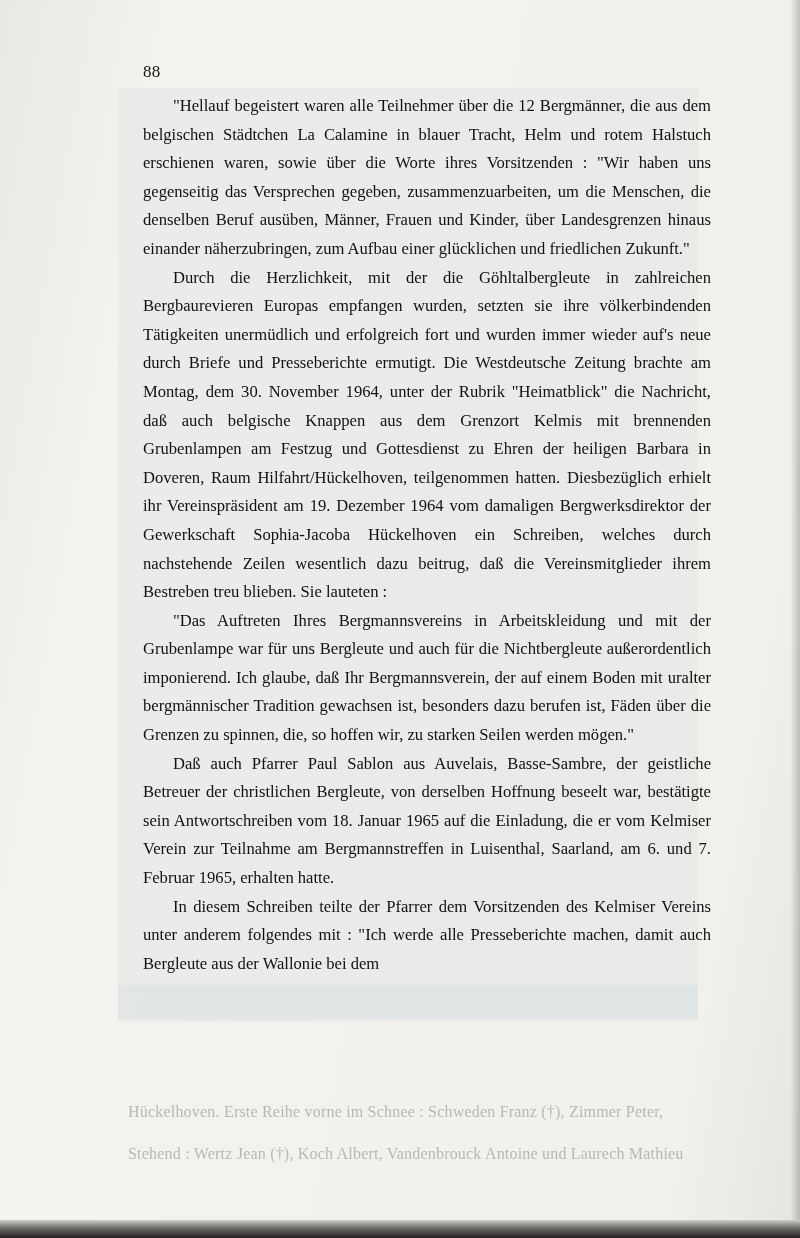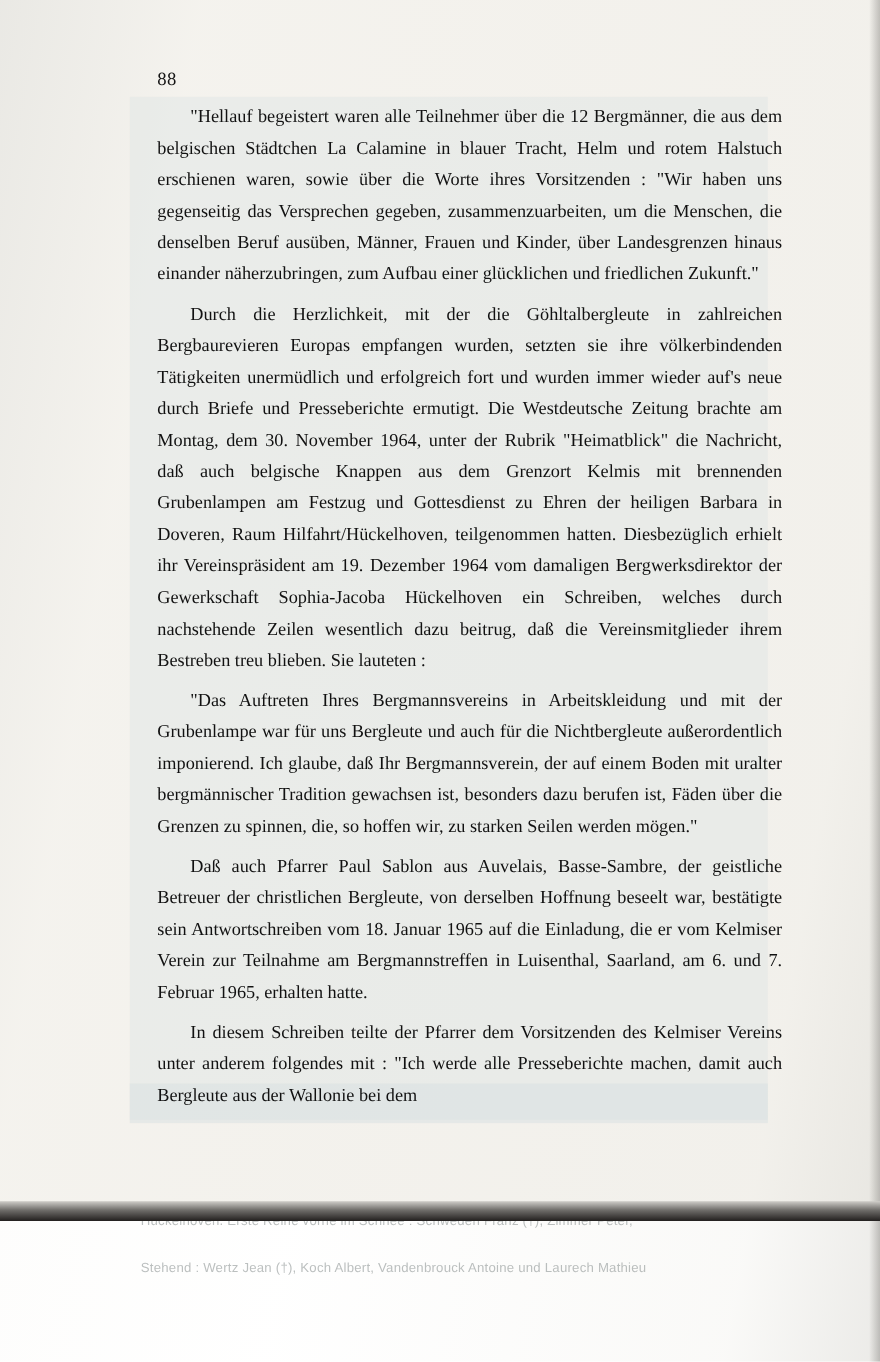--- a/index.html
+++ b/index.html
@@ -14,21 +14,21 @@
     overflow: hidden;
     font-family: "Liberation Serif", serif;
   }
 
   
   #page {
     position: absolute;
     left: 0;
     top: 0;
     width: 800px;
-    height: 1110px;
+    height: 1238px;
     background: #f3f1ec;
   }
 
   
   #paper-tint {
     position: absolute;
     left: 0; top: 0;
     width: 800px; height: 1238px;
     background:
       linear-gradient(100deg, rgba(226,226,222,0.55) 0%, rgba(248,247,243,0.25) 18%, rgba(252,251,248,0.05) 45%, rgba(240,239,234,0.35) 86%, rgba(222,221,216,0.6) 100%);
@@ -97,30 +97,30 @@
     text-align: justify;
   }
 
   #text-column p {
     margin: 0 0 0.0px 0;
     text-indent: 30px;
     text-align: justify;
     text-justify: inter-word;
   }
   #text-column p + p {
-    margin-top: 8px;
+    margin-top: 0;
   }
 
   
   .ghost {
     position: absolute;
     left: 128px;
     color: rgba(96,104,106,0.42);
-    font-size: 12px;
-    font-family: Liberation Sans, sans-serif;
+    font-size: 16px;
+    font-family: Liberation Serif, serif;
     letter-spacing: 0.2px;
     pointer-events: none;
     white-space: nowrap;
   }
   #ghost-1 { top: 1103px; }
   #ghost-2 { top: 1124px; }
   #ghost-3 { top: 1145px; text-align: right; }
 </style>
 </head>
 <body>

